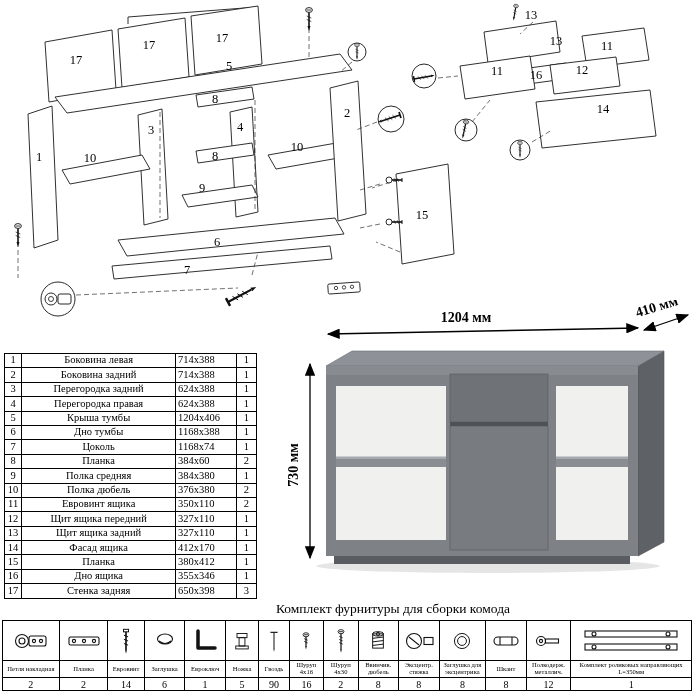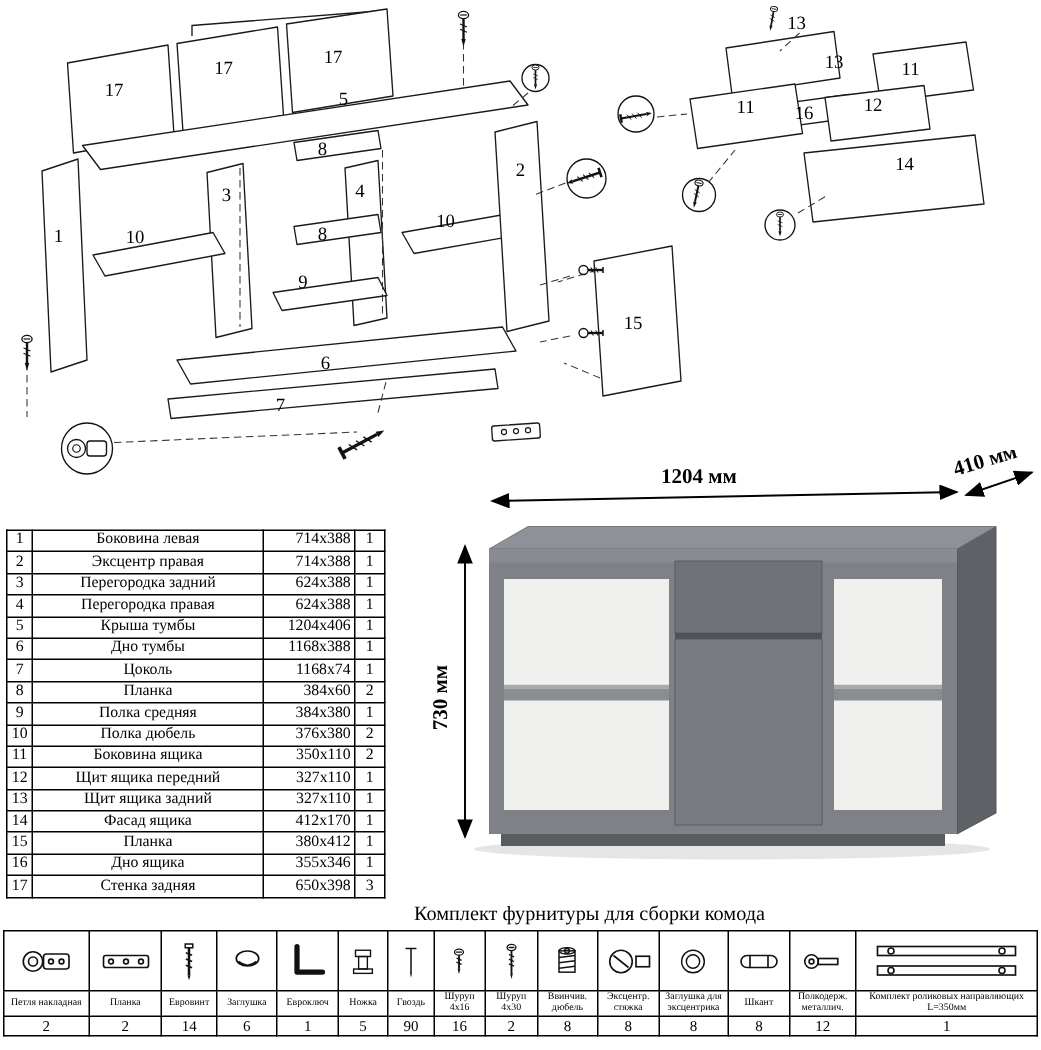--- a/index.html
+++ b/index.html
@@ -8,21 +8,21 @@
   .page { position:relative; width:694px; height:700px; background:#fff; }
 
   .diagram-svg { position:absolute; left:0; top:0; }
   .lbl { font:12.5px "Liberation Serif", serif; fill:#000; text-anchor:middle; }
 
   .parts-table { position:absolute; left:4px; top:353px; width:253px; border-collapse:collapse; font-size:10.5px; color:#000; }
   .parts-table tr { height:14.4px; }
   .parts-table td { border:1px solid #000; padding:0 2px; line-height:1; white-space:nowrap; overflow:hidden; }
   .parts-table td.num { width:17px; text-align:center; }
   .parts-table td.nm  { width:152px; text-align:center; }
-  .parts-table td.size{ width:60px; text-align:right; }
+  .parts-table td.size{ width:60px; text-align:left; }
   .parts-table td.qty { width:20px; text-align:center; }
 
   .render-svg { position:absolute; left:270px; top:300px; }
   .dim { font:bold 14px "Liberation Serif", serif; fill:#000; }
 
   .caption { position:absolute; top:601px; left:0; width:668px; text-align:center; padding-left:118px; font-size:13.5px; color:#000; }
 
   .hw-table { position:absolute; left:2px; top:620px; width:690px; border-collapse:collapse; table-layout:fixed; text-align:center; color:#000; }
   .hw-table td { border:1px solid #000; overflow:hidden; vertical-align:middle; }
   .hw-icon-cell { height:40px; }
@@ -166,21 +166,21 @@
   <table class="parts-table">
     <tbody>
       <tr>
           <td class="num">1</td>
           <td class="nm">Боковина левая</td>
           <td class="size">714x388</td>
           <td class="qty">1</td>
         </tr>
       <tr>
           <td class="num">2</td>
-          <td class="nm">Эксцентр правая</td>
+          <td class="nm">Боковина задний</td>
           <td class="size">714x388</td>
           <td class="qty">1</td>
         </tr>
       <tr>
           <td class="num">3</td>
           <td class="nm">Перегородка задний</td>
           <td class="size">624x388</td>
           <td class="qty">1</td>
         </tr>
       <tr>
@@ -220,21 +220,21 @@
           <td class="qty">1</td>
         </tr>
       <tr>
           <td class="num">10</td>
           <td class="nm">Полка дюбель</td>
           <td class="size">376x380</td>
           <td class="qty">2</td>
         </tr>
       <tr>
           <td class="num">11</td>
-          <td class="nm">Боковина ящика</td>
+          <td class="nm">Евровинт ящика</td>
           <td class="size">350x110</td>
           <td class="qty">2</td>
         </tr>
       <tr>
           <td class="num">12</td>
           <td class="nm">Щит ящика передний</td>
           <td class="size">327x110</td>
           <td class="qty">1</td>
         </tr>
       <tr>

